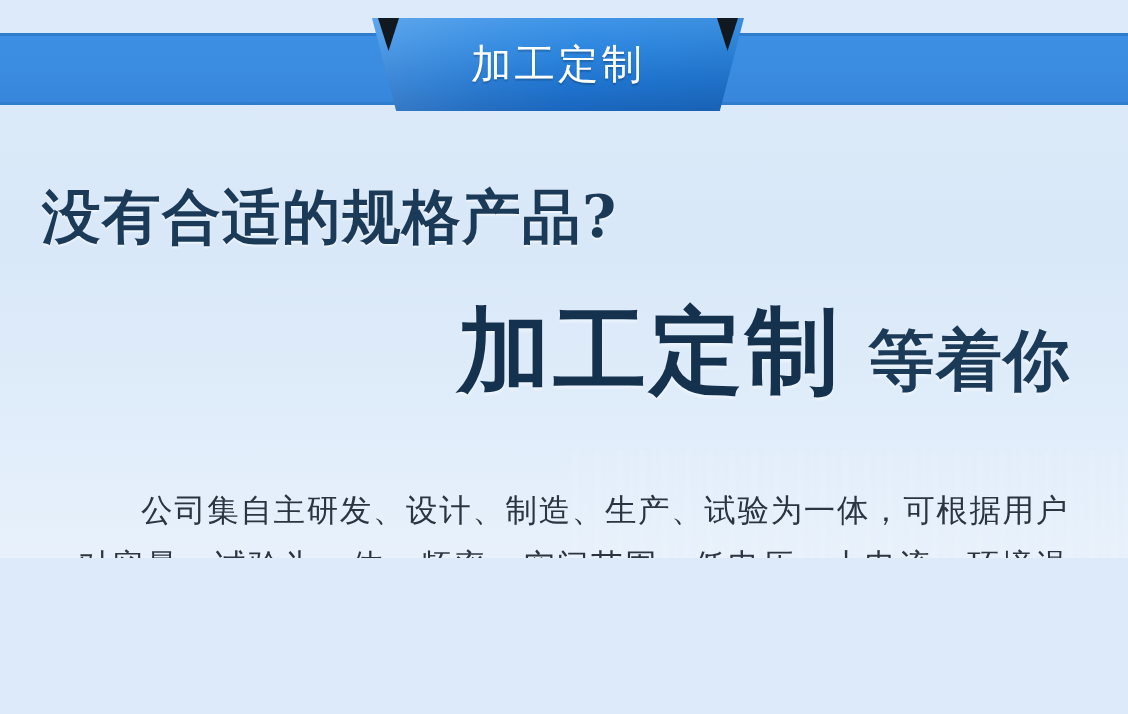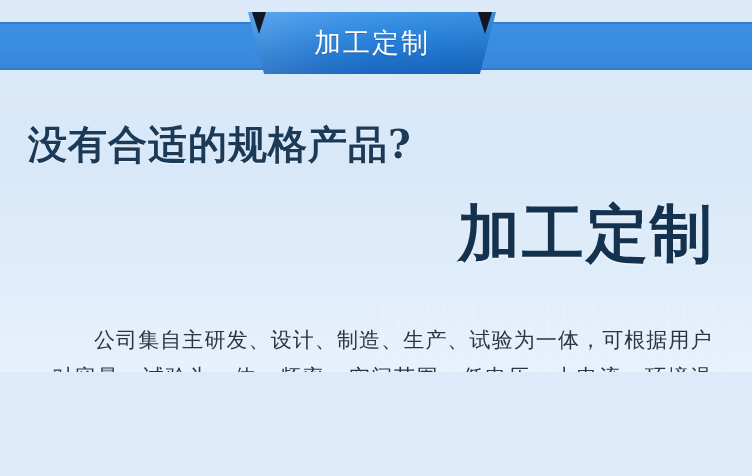--- a/index.html
+++ b/index.html
@@ -204,19 +204,20 @@
     <span id="ribbon-label">加工定制</span>
   </div>
   <div id="ribbon-sheen"></div>
   <div class="notch" id="notch-left"></div>
   <div class="notch" id="notch-right"></div>
 
   <div id="headline-sub">没有合适的规格产品?</div>
 
   <div id="headline-main-row">
     <span id="headline-main">加工定制</span>
+    <span id="headline-tail">等着你</span>
   </div>
 
   <div id="body-copy">
     <p class="para">公司集自主研发、设计、制造、生产、试验为一体，可根据用户对容量、试验为一体、频率、空间范围、低电压、大电流、环境温度、结构形式等不同需求，提供多元化、全方位服务。</p>
   </div>
 
 </div>
 
 </body></html>

